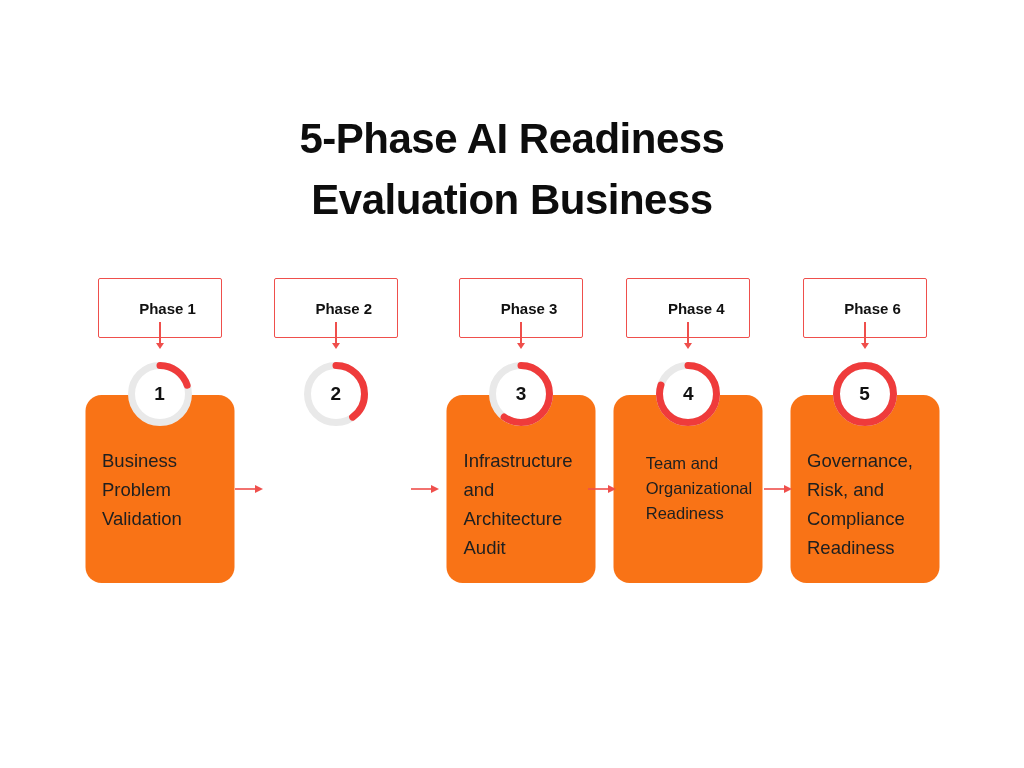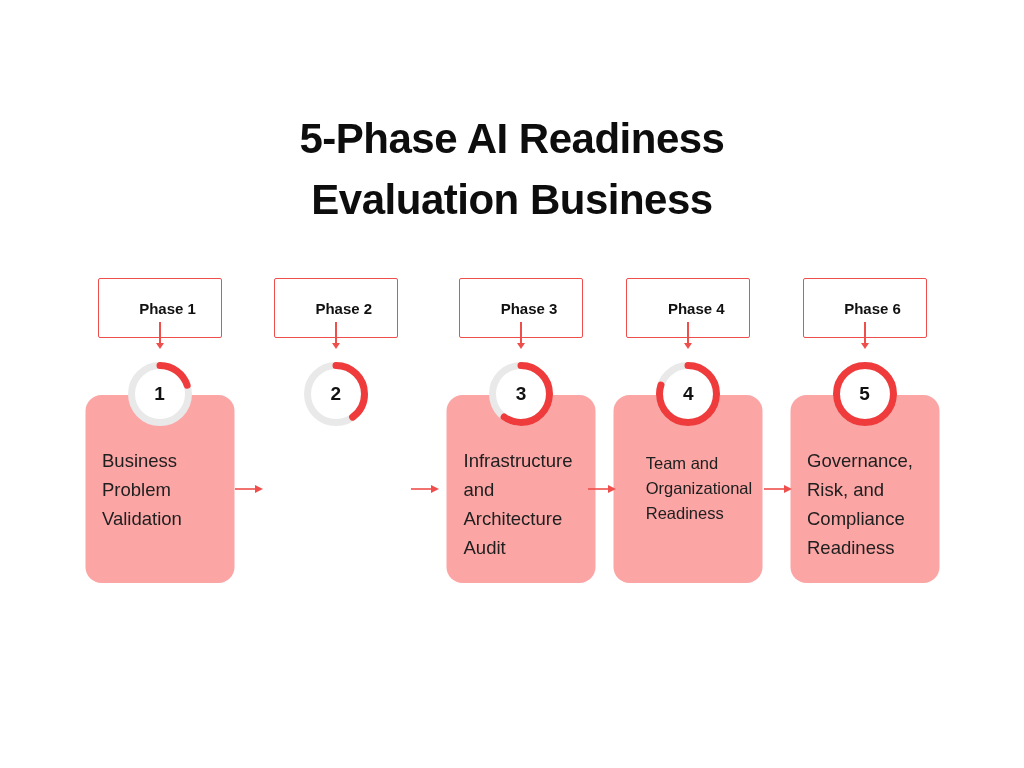--- a/index.html
+++ b/index.html
@@ -27,21 +27,21 @@
     width:2px; height:22px; background:#ef4f4c;
   }
   .connector-head {
     position:absolute; top:65px; left:50%; transform:translateX(-50%);
     width:0; height:0;
     border-left:4px solid transparent; border-right:4px solid transparent;
     border-top:6px solid #ef4f4c;
   }
   .card {
     position:absolute; top:117px; left:50%; transform:translateX(-50%);
-    width:149px; height:188px; background:#fca5a5; border-radius:16px;
+    width:149px; height:188px; background:#f97316; border-radius:16px;
   }
   .card p {
     padding:51px 15px 0 17px;
     font-size:18.5px; line-height:29px; color:#202020; font-weight:400;
   }
   .column.small-text .card p { font-size:16.5px; line-height:25px; padding-top:56px;padding-left:32px; }
   .circle {
     position:absolute; top:84px; left:50%; transform:translateX(-50%);
     width:64px; height:64px; z-index:2;
   }

